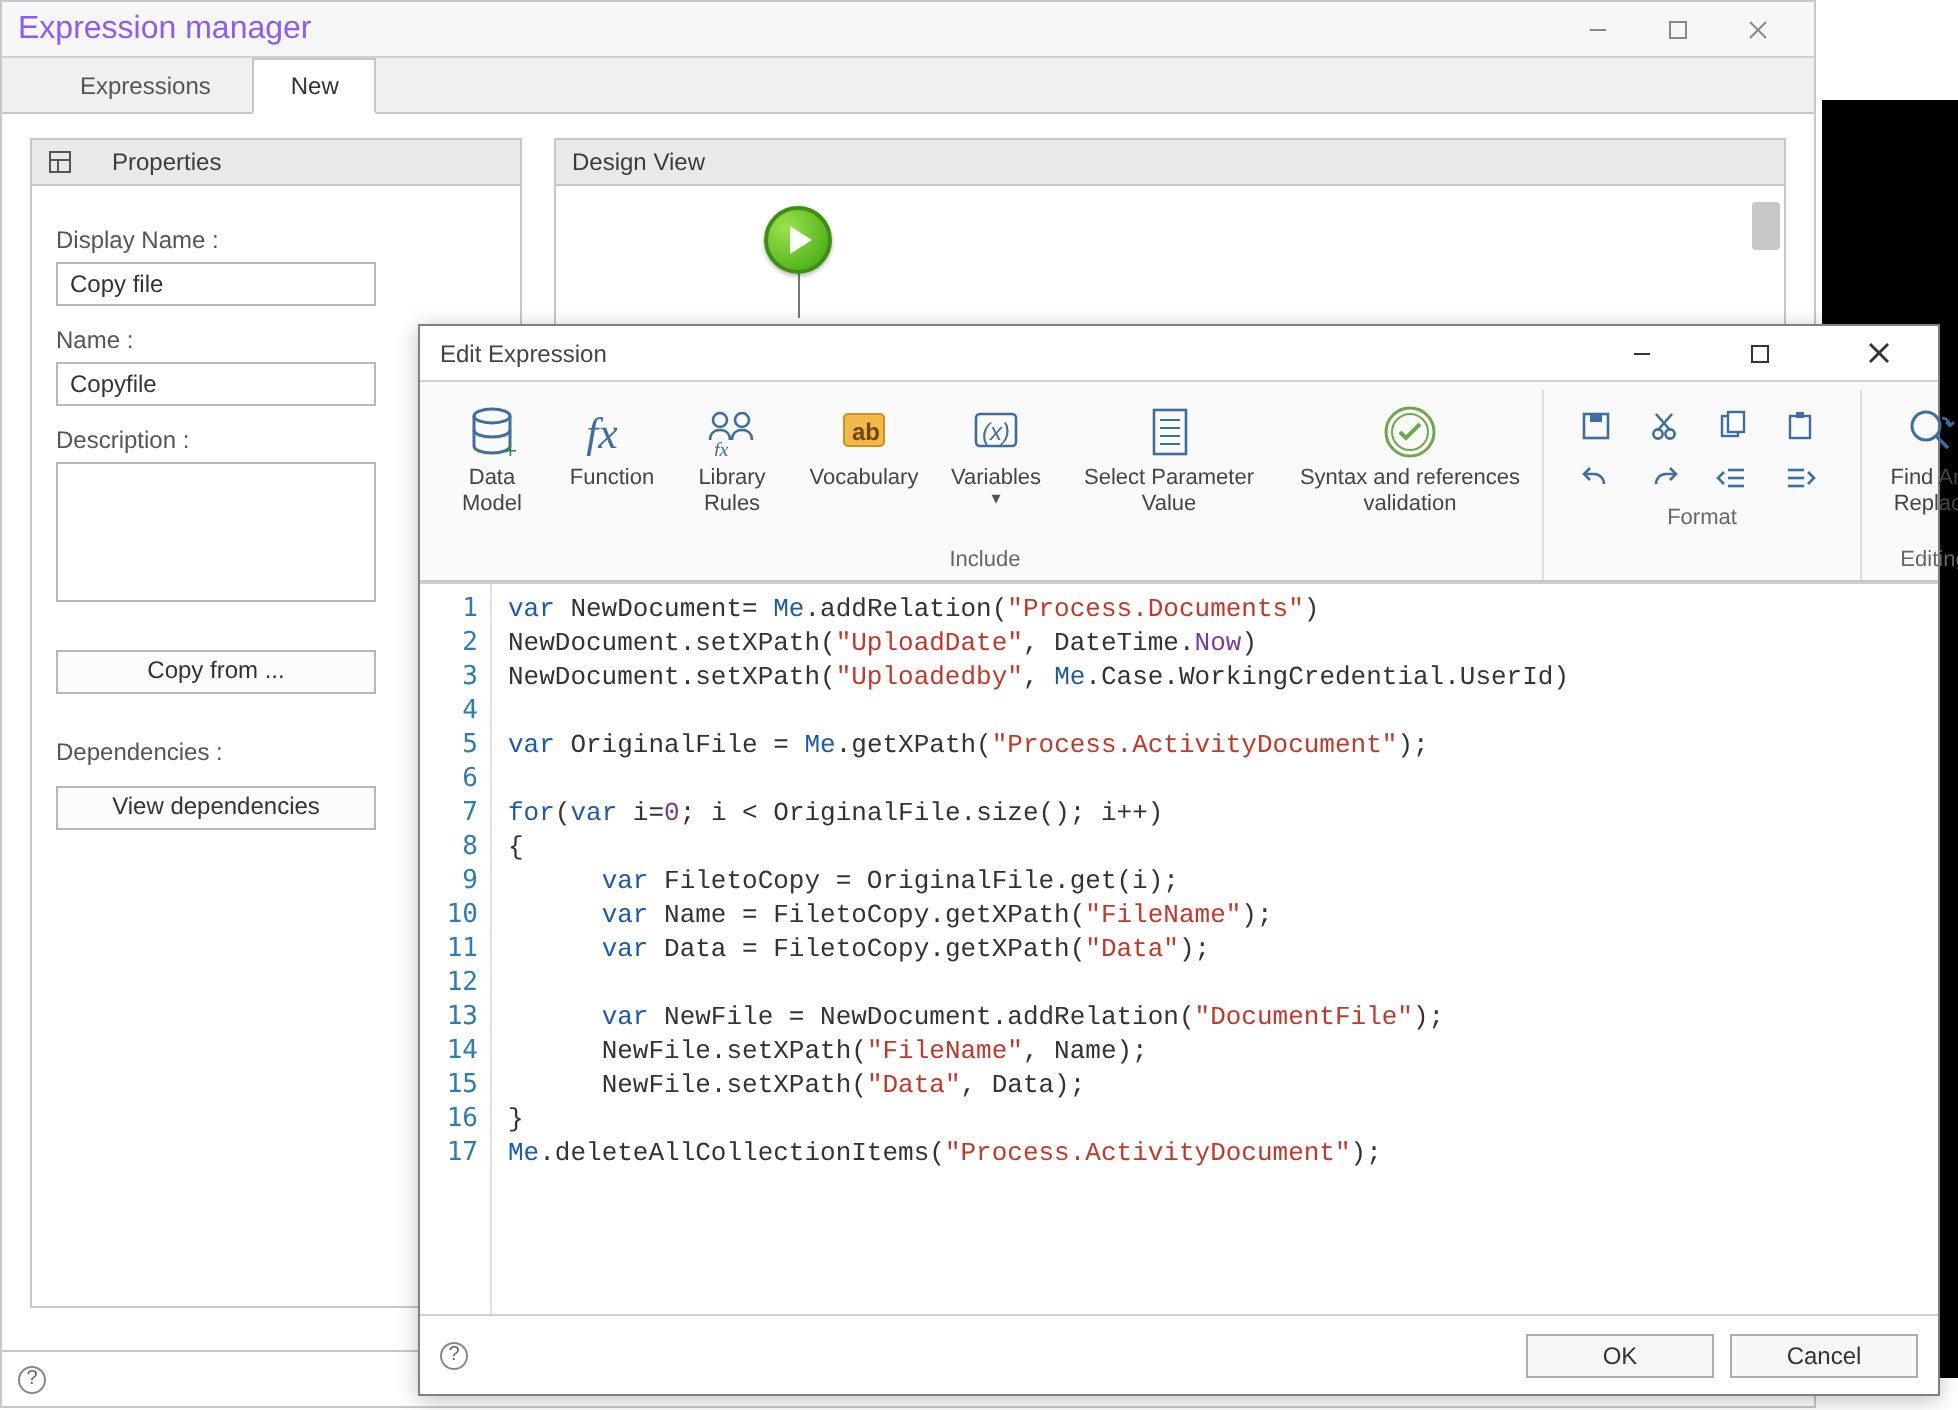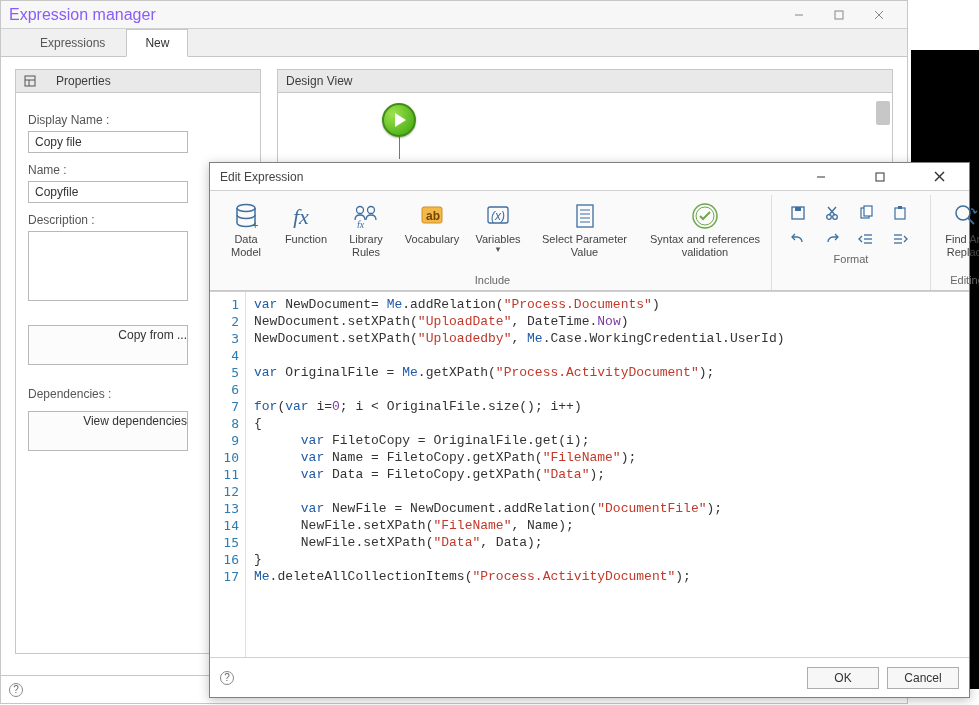--- a/index.html
+++ b/index.html
@@ -30,23 +30,23 @@
     padding:4px 8px; font-size:12px; display:flex; align-items:center; gap:20px;}
   .panel-header .hicon { width:12px; height:12px; }
 
   .prop-panel { width:246px; }
   .prop-body { padding:10px 12px 18px; }
   .fld-lbl { font-size:12px; color:#555; margin:10px 0 4px; }
   .txt { width:160px; height:22px; border:1px solid #b8b8b8;
     padding:2px 6px; font-size:12px; color:#333; background:#fff; }
   .desc { width:160px; height:70px; border:1px solid #b8b8b8; }
 
-  .btn-plain { display:inline-block; min-width:160px; height:40px;
+  .btn-plain { display:inline-block; min-width:160px; height:22px;
     border:1px solid #b8b8b8; background:#fcfcfc; font-size:12px;
-    color:#333; text-align:right; line-height:19px; margin-top:6px;}
+    color:#333; text-align:center; line-height:19px; margin-top:6px;}
 
   .design-panel { flex:1; min-height:560px; position:relative; }
   .design-body { padding:10px; height:560px; overflow:auto; position:relative;}
   .scroll-thumb { position:absolute; right:2px; top:8px; width:14px;
     height:24px; background:#c7c7c7; border-radius:2px; }
 
   .play-icon { width:34px; height:34px; border-radius:50%;
     background: radial-gradient(circle at 30% 30%, #9de24d, #3aa50a);
     border:2px solid #3f8d15; display:flex; align-items:center;
     justify-content:center; box-shadow:0 1px 2px rgba(0,0,0,0.3);
@@ -98,21 +98,21 @@
     color:#333;}
   .kw  { color:#1e5aa8; }
   .str { color:#c1392b; }
   .prp { color:#1e5aa8; }
   .pur { color:#7a3aa4; }
 
   .ee-footer { height:40px; border-top:1px solid #d0d0d0;
     display:flex; align-items:center; padding:0 10px; gap:8px;
     background:#fff;}
   .ee-footer .spacer { flex:1; }
-  .dlgbtn { width:72px; height:22px; border:1px solid #adadad;
+  .dlgbtn { width:94px; height:22px; border:1px solid #adadad;
     background:#f7f7f7; font-size:12px; color:#333;}
 
   .help { width:14px; height:14px; border:1px solid #888; border-radius:50%;
     font-size:10px; line-height:12px; text-align:center; color:#666;}
 
   .em-footer { position:absolute; left:0; bottom:0; right:0; height:28px;
     border-top:1px solid #c7c7c7; display:flex; align-items:center;
     padding:0 8px;}
 
   .dropdown-ind { font-size:9px; color:#555; line-height:6px;}

